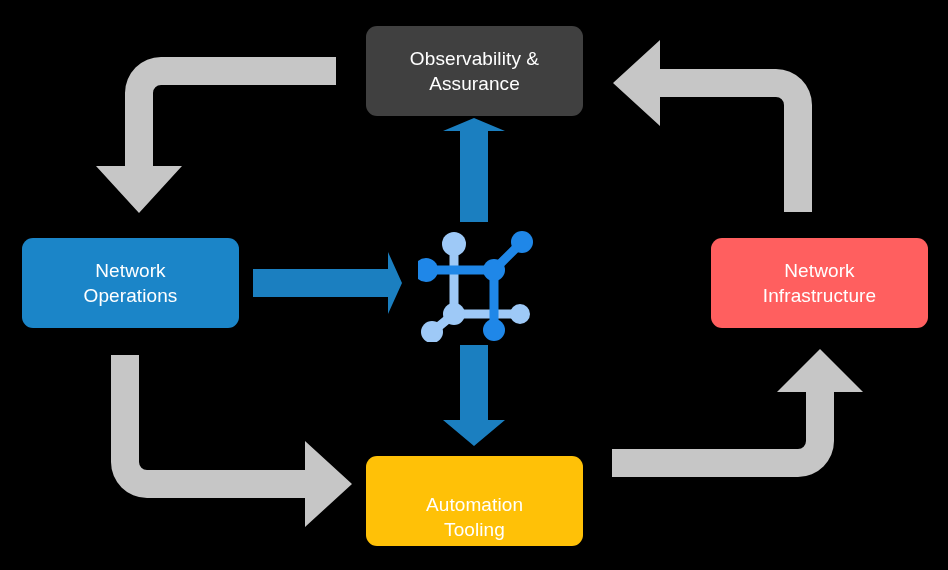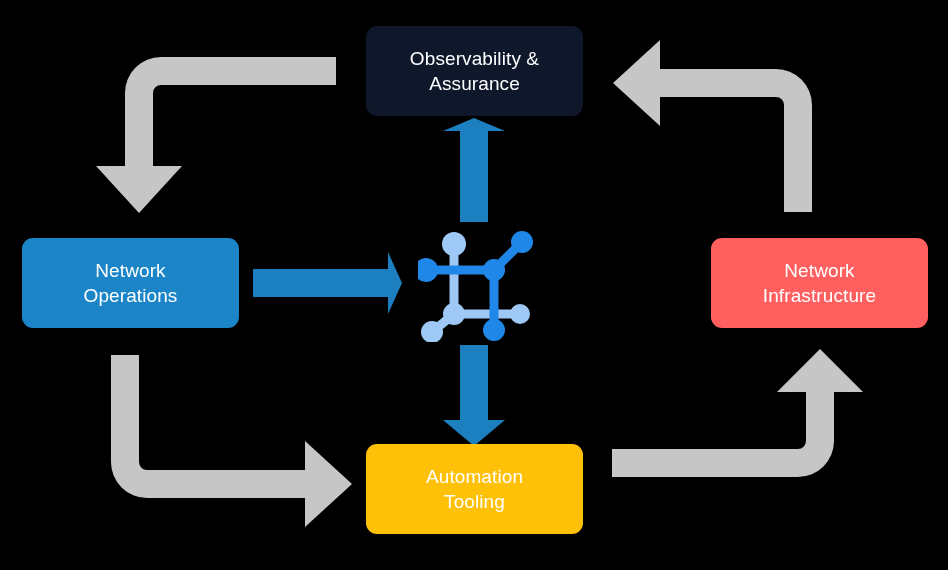--- a/index.html
+++ b/index.html
@@ -45,22 +45,23 @@
   }
   #box-operations {
     left: 22px; top: 238px; width: 217px; height: 90px;
     background: #1b85c8;
   }
   #box-infrastructure {
     left: 711px; top: 238px; width: 217px; height: 90px;
     background: #ff5f5f;
   }
   #box-automation {
-    left: 366px; top: 444px; width: 217px; height: 90px;
+    left: 366px; top: 456px; width: 217px; height: 90px;
     background: #ffc107;
+    align-items: flex-end;
   }
   .svg-layer {
     position: absolute;
     left: 0; top: 0;
     width: 948px;
     height: 570px;
     pointer-events: none;
   }
   .icon-center {
     position: absolute;
@@ -111,21 +112,21 @@
       <circle cx="36" cy="92" r="11" fill="#9ec9f7"></circle>
       <circle cx="102" cy="92" r="10" fill="#9ec9f7"></circle>
       <circle cx="14" cy="110" r="11" fill="#9ec9f7"></circle>
       <circle cx="8" cy="48" r="12" fill="#1f87e8"></circle>
       <circle cx="76" cy="48" r="11" fill="#1f87e8"></circle>
       <circle cx="104" cy="20" r="11" fill="#1f87e8"></circle>
       <circle cx="76" cy="108" r="11" fill="#1f87e8"></circle>
     </g>
   </svg>
 
-  <div class="node-box" id="box-observability" style="background: #0f172a;">
+  <div class="node-box" id="box-observability" style="background: #404040;">
     <span class="node-label">Observability &amp;
 Assurance</span>
   </div>
 
   <div class="node-box" id="box-operations" style="background: rgb(27, 133, 200);">
     <span class="node-label">Network
 Operations</span>
   </div>
 
   <div class="node-box" id="box-infrastructure" style="background: rgb(255, 95, 95);">

